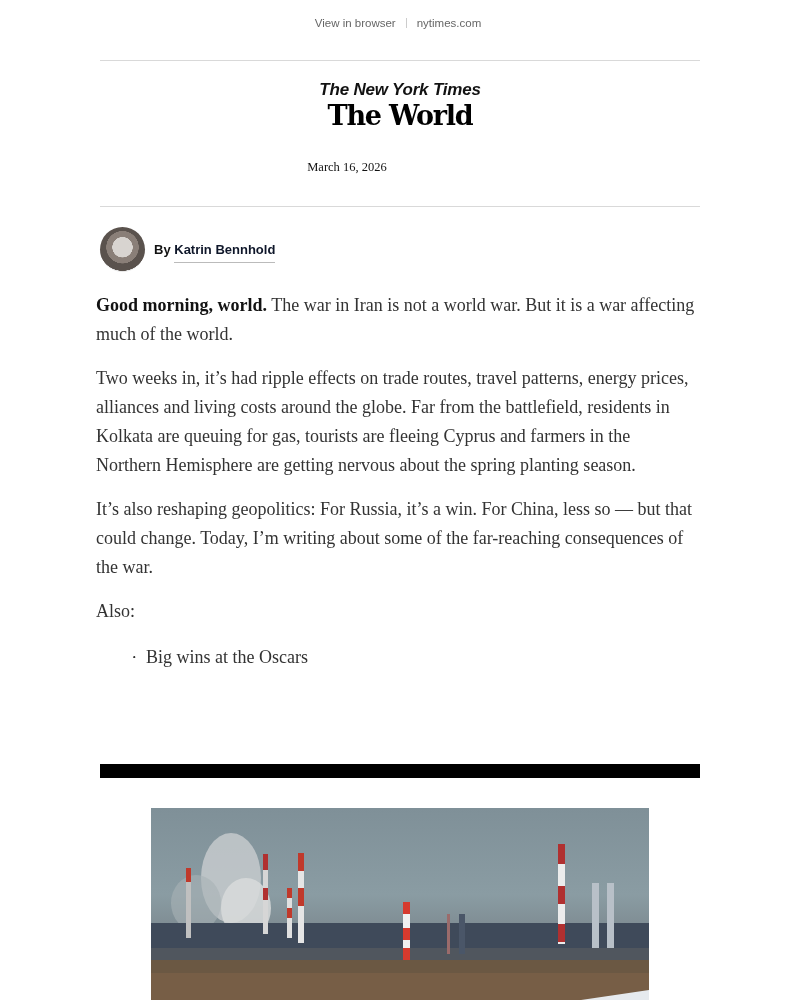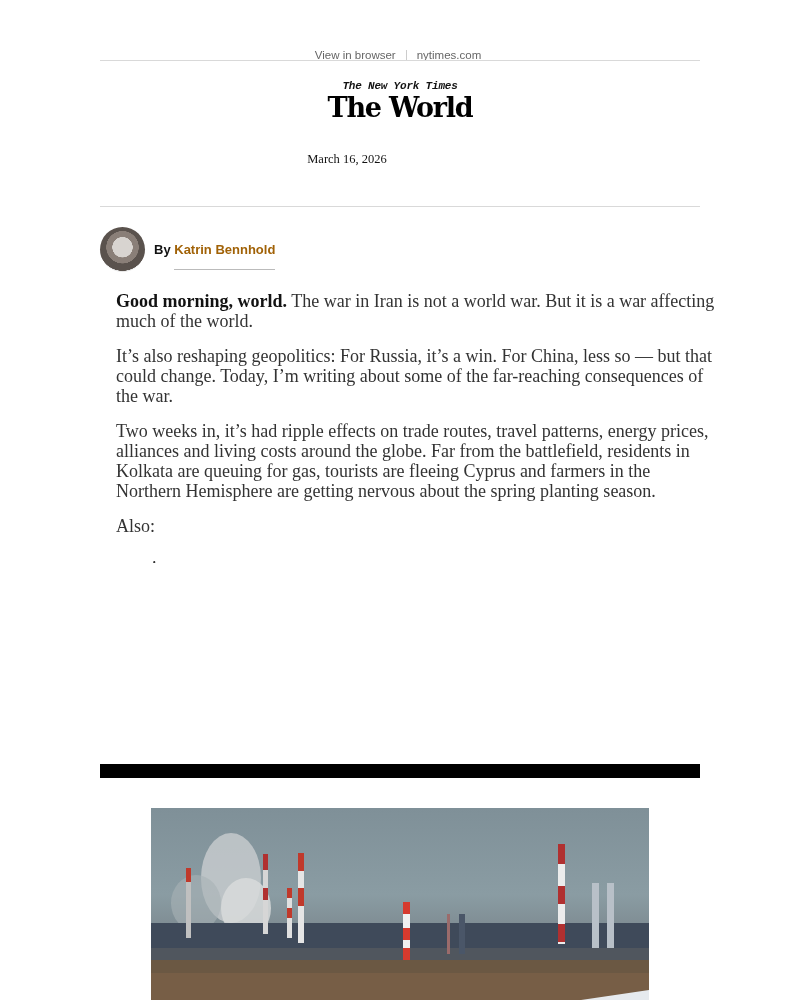--- a/index.html
+++ b/index.html
@@ -1,43 +1,43 @@
 <!DOCTYPE html>
 <html><head>
 <meta charset="utf-8">
 <style>
   * { box-sizing: border-box; margin: 0; padding: 0; }
   html, body { width: 800px; height: 1000px; background: #ffffff; overflow: hidden; }
   body { font-family: "Liberation Serif", serif; color: #333333; position: relative; }
 
   .topbar { position: absolute; top: 17px; left: 0; width: 796px; text-align: center;
-    font-family: "Liberation Sans", sans-serif; font-size: 11.5px; color: #666666; margin-top: 32px; }
+    font-family: "Liberation Sans", sans-serif; font-size: 11.5px; color: #666666; }
   .topbar a { color: #666666; text-decoration: none; }
   .topbar .sep { display: inline-block; width: 1px; height: 10px; background: #cccccc;
     margin: 0 10px; vertical-align: -1px; }
 
   .rule { position: absolute; left: 100px; width: 600px; height: 1px; background: #d9d9d9; }
 
   .masthead { position: absolute; top: 80px; left: 0; width: 800px; text-align: center; }
-  .nyt-logo { font-family: Liberation Mono, monospace; font-weight: bold; font-size: 11px;
+  .nyt-logo { font-family: Liberation Sans, sans-serif; font-weight: bold; font-size: 17px;
     color: #121212; letter-spacing: -0.2px; font-style: italic; }
   .world-title { font-family: "DejaVu Serif", serif; font-weight: 900; font-size: 27px;
     color: #000; letter-spacing: -1.2px; margin-top: 0px; line-height: 32px; transform: scaleY(1.05); }
-  .date { position: absolute; top: 152px; left: 0; width: 694px; text-align: center;
+  .date { position: absolute; top: 160px; left: 0; width: 694px; text-align: center;
     font-family: "Liberation Serif", serif; font-size: 12.5px; color: #121212; }
 
   .byline { position: absolute; top: 227px; left: 100px; display: flex; align-items: center; }
   .avatar { width: 45px; height: 45px; border-radius: 50%;
     background: radial-gradient(circle at 50% 45%, #d8d4d0 0 30%, #8a7f78 31% 48%, #5a524d 49% 70%, #e7e7e7 71%);
     margin-right: 9px; }
   .byline-text { font-family: "Liberation Sans", sans-serif; font-weight: bold; font-size: 13px; color: #121212; }
-  .byline-text a { color: #a16207; text-decoration: none; border-bottom: 1px solid #bbbbbb; padding-bottom: 12px; }
+  .byline-text a { color: #0f172a; text-decoration: none; border-bottom: 1px solid #bbbbbb; padding-bottom: 5px; }
 
-  .body { position: absolute; top: 291px; left: 116px; width: 600px;
-    font-family: "Liberation Serif", serif; font-size: 18px; line-height: 20px; color: #333333; }
+  .body { position: absolute; top: 291px; left: 96px; width: 600px;
+    font-family: "Liberation Serif", serif; font-size: 18px; line-height: 29px; color: #333333; }
   .body p { margin-bottom: 15px; }
   .body b { color: #121212; }
   .bullets { list-style: none; margin-top: 17px; padding-left: 36px; }
   .bullets li { margin-bottom: 12.5px; position: relative; padding-left: 14px; }
   .bullets li .dot { position: absolute; left: 0; top: 0; font-size: 14px; }
 
   .black-bar { position: absolute; top: 764px; left: 100px; width: 600px; height: 14px; background: #000; }
 
   .photo { position: absolute; top: 808px; left: 151px; width: 498px; height: 192px; overflow: hidden;
     background: linear-gradient(180deg, #7f9098 0%, #8a9ca3 45%, #7d8a90 65%, #5f5648 78%, #6e5a44 100%); }
@@ -63,27 +63,27 @@
 <div class="byline">
   <div class="avatar"></div>
   <div class="byline-text">
     <span>By</span>
     <a href="#">Katrin Bennhold</a>
   </div>
 </div>
 
 <div class="body">
   <p><b>Good morning, world.</b><span> The war in Iran is not a world war. But it is a war affecting much of the world.</span></p>
+  <p>Two weeks in, it’s had ripple effects on trade routes, travel patterns, energy prices, alliances and living costs around the globe. Far from the battlefield, residents in Kolkata are queuing for gas, tourists are fleeing Cyprus and farmers in the Northern Hemisphere are getting nervous about the spring planting season.</p>
   <p>It’s also reshaping geopolitics: For Russia, it’s a win. For China, less so — but that could change. Today, I’m writing about some of the far-reaching consequences of the war.</p>
-  <p>Two weeks in, it’s had ripple effects on trade routes, travel patterns, energy prices, alliances and living costs around the globe. Far from the battlefield, residents in Kolkata are queuing for gas, tourists are fleeing Cyprus and farmers in the Northern Hemisphere are getting nervous about the spring planting season.</p>
   <p style="margin-bottom:6px">Also:</p>
   <ul class="bullets">
     <li><span class="dot">·</span></li>
     <li><span class="dot">·</span></li>
-    <li><span class="dot">·</span></li>
+    <li><span class="dot">·</span><span>Big wins at the Oscars</span></li>
   </ul>
 </div>
 
 <div class="black-bar"></div>
 
 <div class="photo" title="Industrial refinery with red-and-white smokestacks and steam plumes">
   <svg width="498" height="192" viewBox="0 0 498 192">
 
     <ellipse cx="80" cy="70" rx="30" ry="45" fill="#c9cdd0" opacity="0.8"></ellipse>
     <ellipse cx="95" cy="100" rx="25" ry="30" fill="#d8dadb" opacity="0.85"></ellipse>

